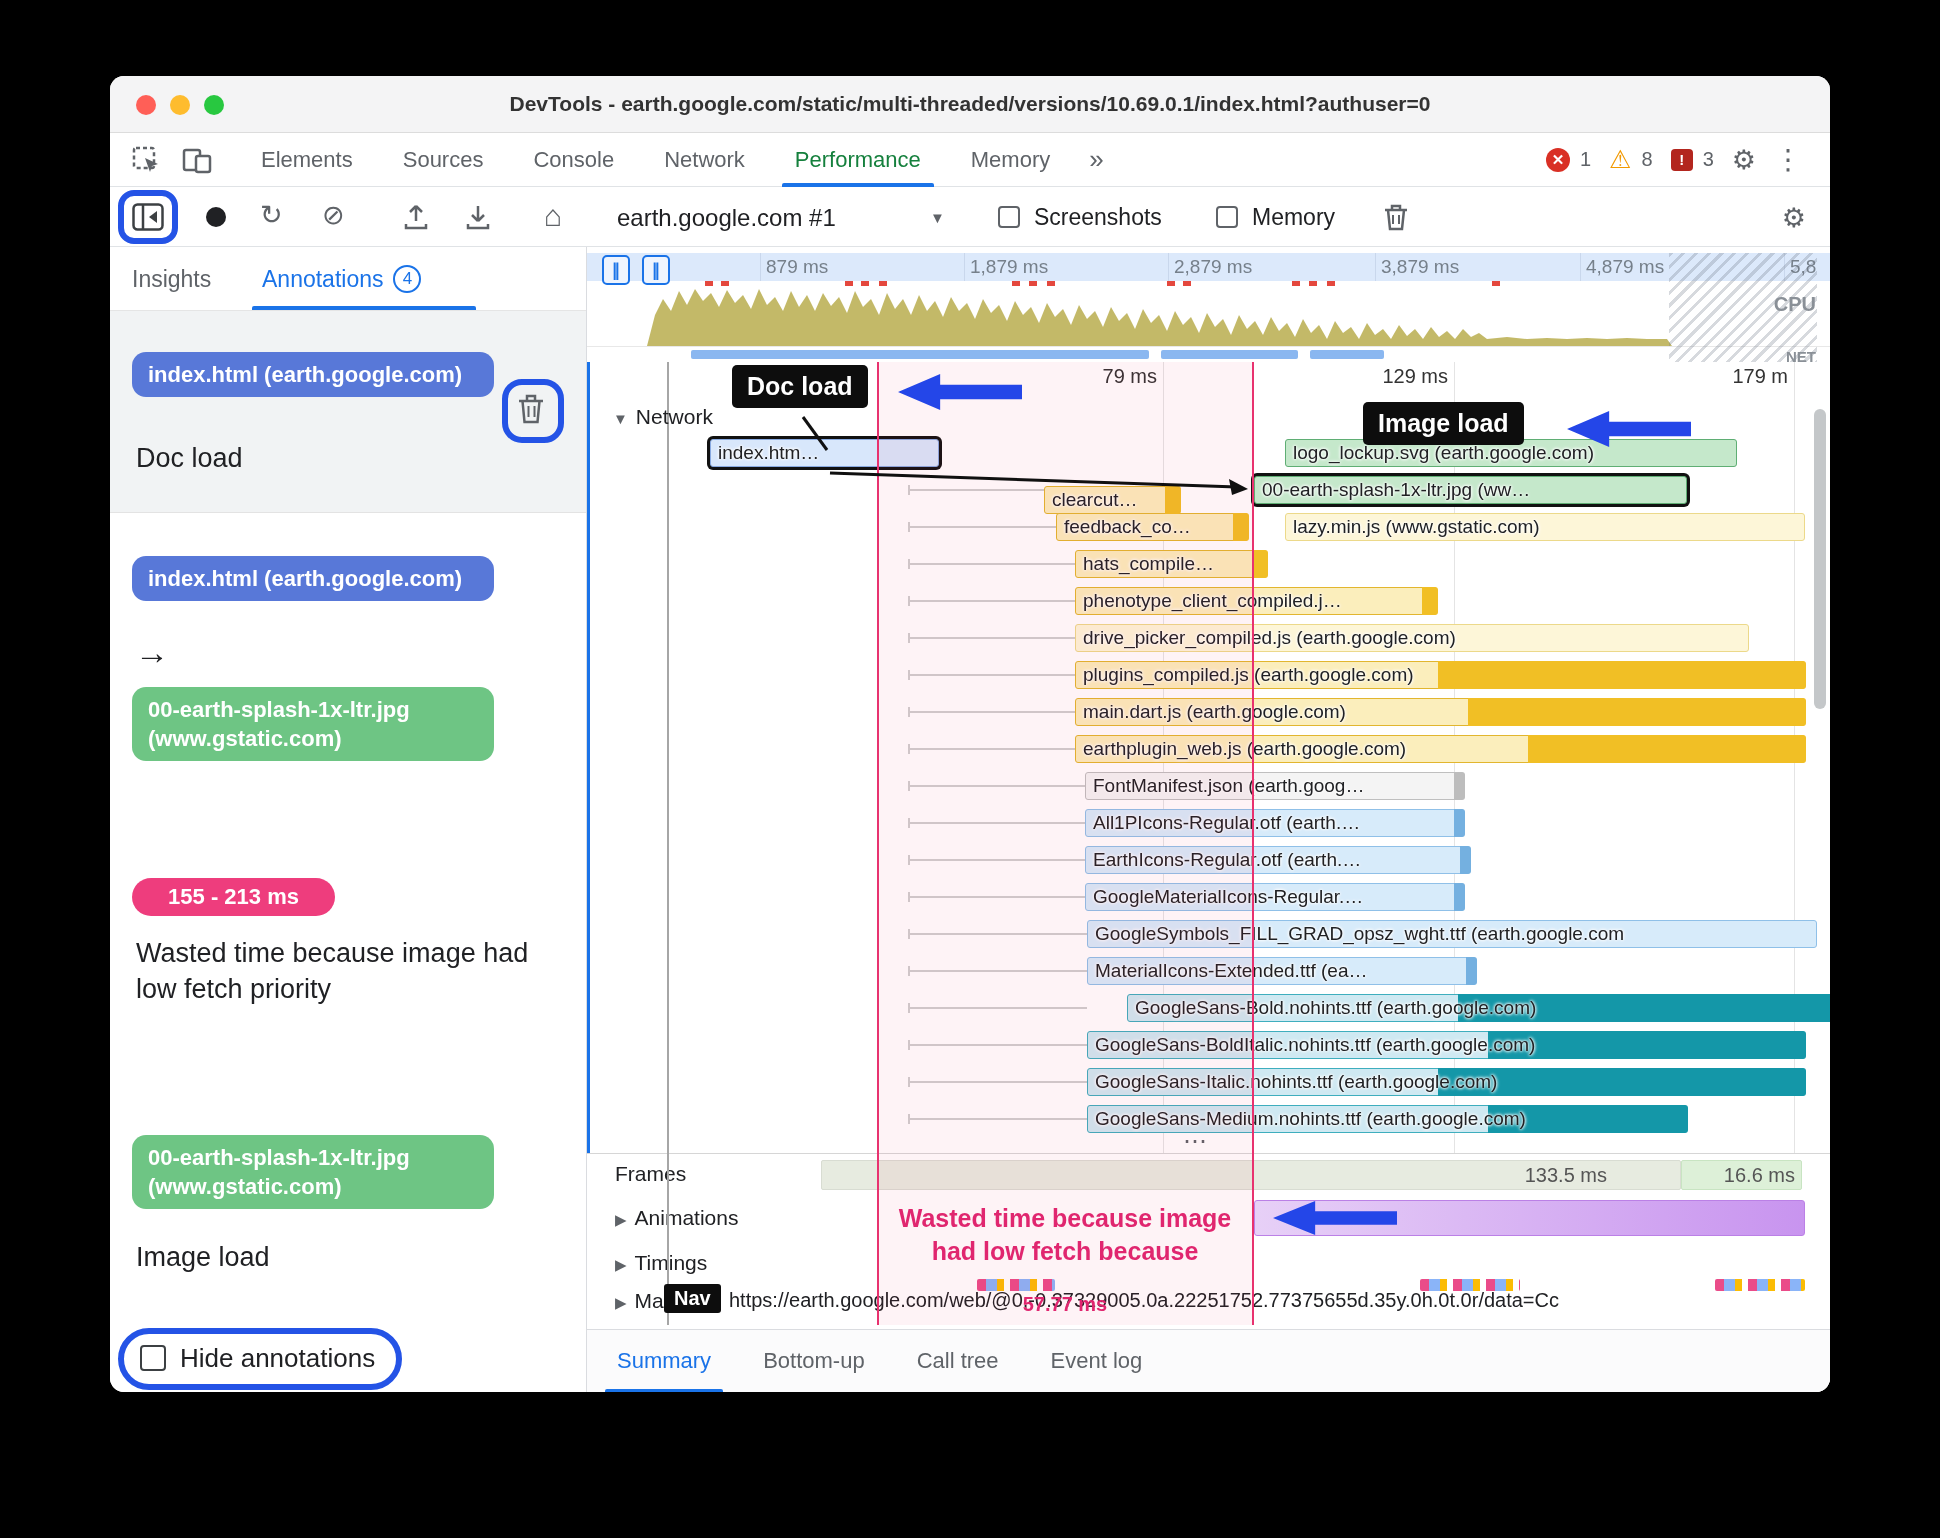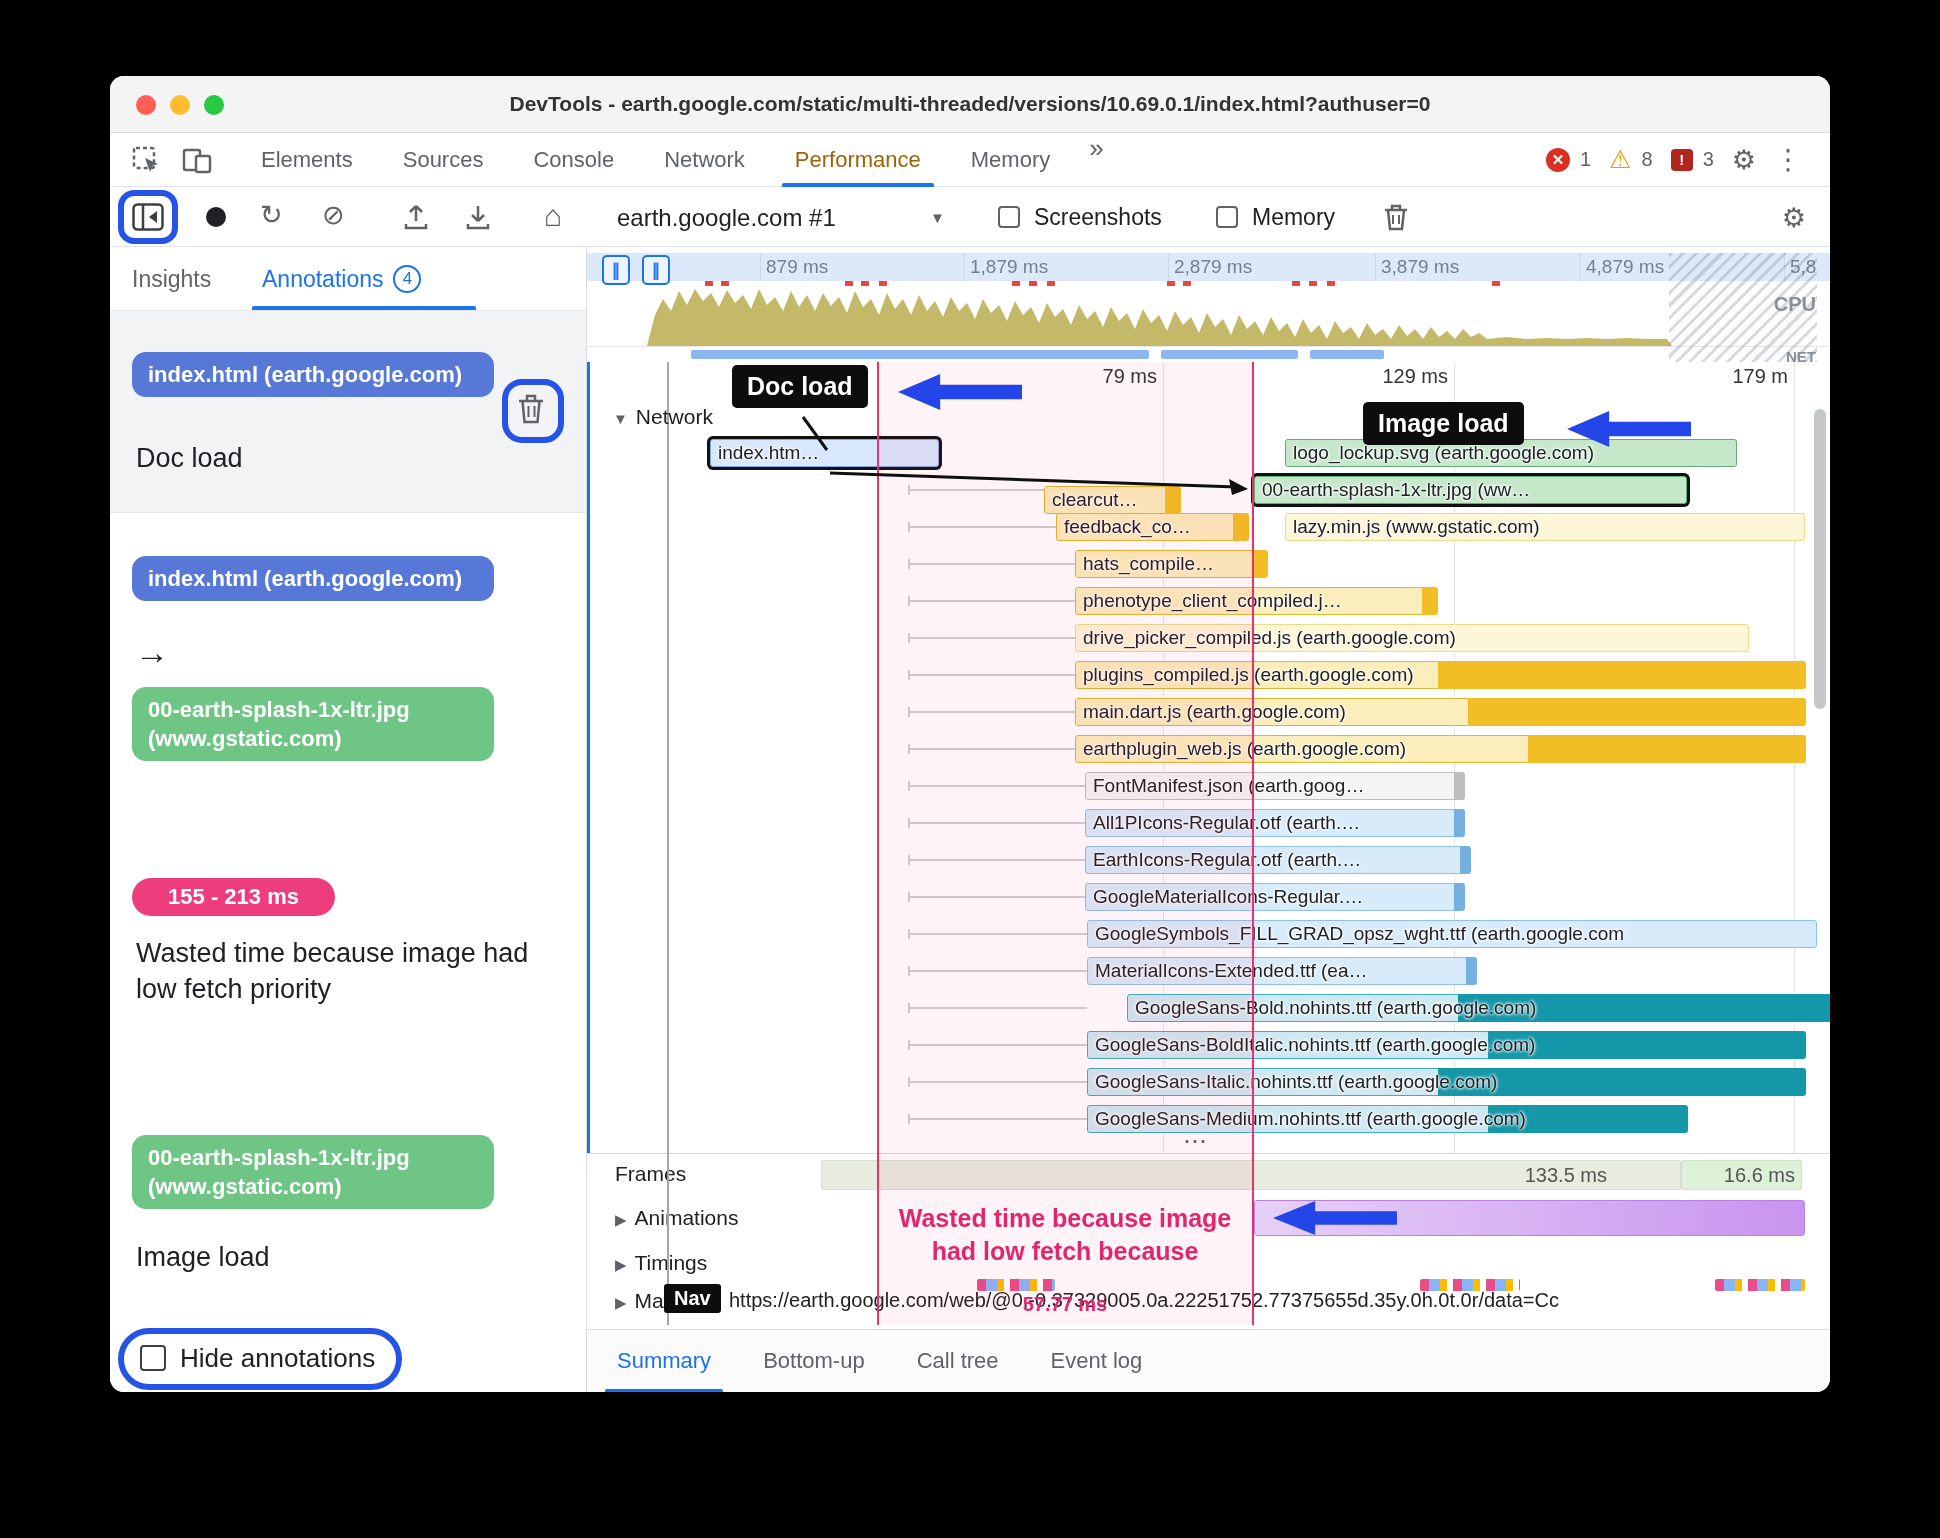--- a/index.html
+++ b/index.html
@@ -6,24 +6,24 @@
 html,body{width:1940px;height:1538px;background:#000;font-family:"Liberation Sans",sans-serif;overflow:hidden}
 .window{position:absolute;left:110px;top:76px;width:1720px;height:1316px;background:#fff;border-radius:14px;overflow:hidden;box-shadow:0 24px 70px rgba(0,0,0,.55)}
 
 
 .titlebar{position:absolute;left:0;top:0;right:0;height:57px;background:#f4f4f5;border-bottom:1px solid #dcdcdc;display:flex;align-items:center;justify-content:center}
 .tl{position:absolute;top:19px;width:20px;height:20px;border-radius:50%}
 .tl.red{left:26px;background:#ff5f57}.tl.yel{left:60px;background:#febc2e}.tl.grn{left:94px;background:#28c840}
 .title{font-size:21px;font-weight:bold;color:#333}
 
 
-.tabbar{position:absolute;top:57px;left:0;right:0;height:54px;background:#fff;border-bottom:1px solid #e0e3e6;display:flex;}
+.tabbar{position:absolute;top:57px;left:0;right:0;height:54px;background:#fff;border-bottom:1px solid #e0e3e6;display:flex;align-items:center}
 .tb-icons{display:flex;align-items:center;gap:22px;padding:0 24px 0 22px}
 .dtab{font-size:22px;color:#5f6368;padding:0 25px;height:54px;display:flex;align-items:center;position:relative}
-.dtab.active{color:#a16207}
+.dtab.active{color:#15803d}
 .dtab.active::after{content:'';position:absolute;left:12px;right:12px;bottom:0;height:4px;background:#1a73e8;border-radius:2px 2px 0 0}
 .overflow-chev{font-size:26px;color:#5f6368;padding:0 14px}
 .badges{margin-left:auto;display:flex;align-items:center;gap:10px;padding-right:20px}
 .err-ic{width:24px;height:24px;border-radius:50%;background:#d93025;color:#fff;font-size:15px;font-weight:bold;display:flex;align-items:center;justify-content:center}
 .warn-ic{color:#f29900;font-size:25px;line-height:1}
 .iss-ic{width:22px;height:22px;border-radius:4px;background:#b3261e;color:#fff;font-size:15px;font-weight:bold;display:flex;align-items:center;justify-content:center}
 .badge-n{font-size:20px;color:#5f6368;margin-right:8px}
 .gear{font-size:27px;color:#5f6368}
 .kebab{font-size:28px;color:#5f6368;padding:0 8px}
 

